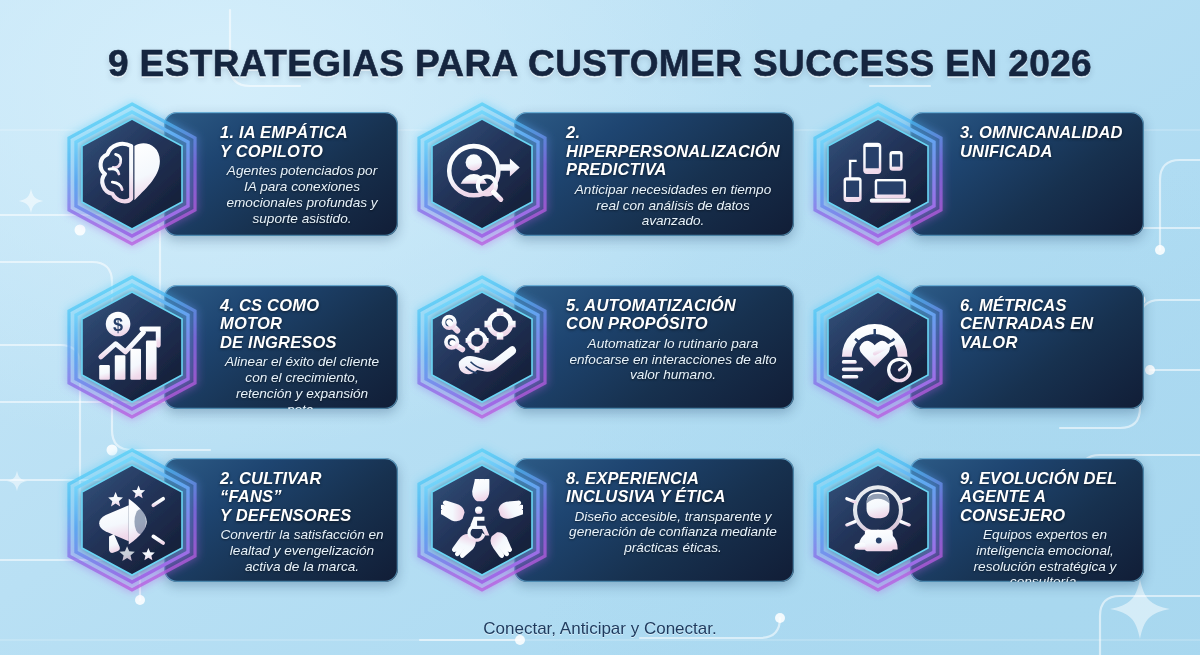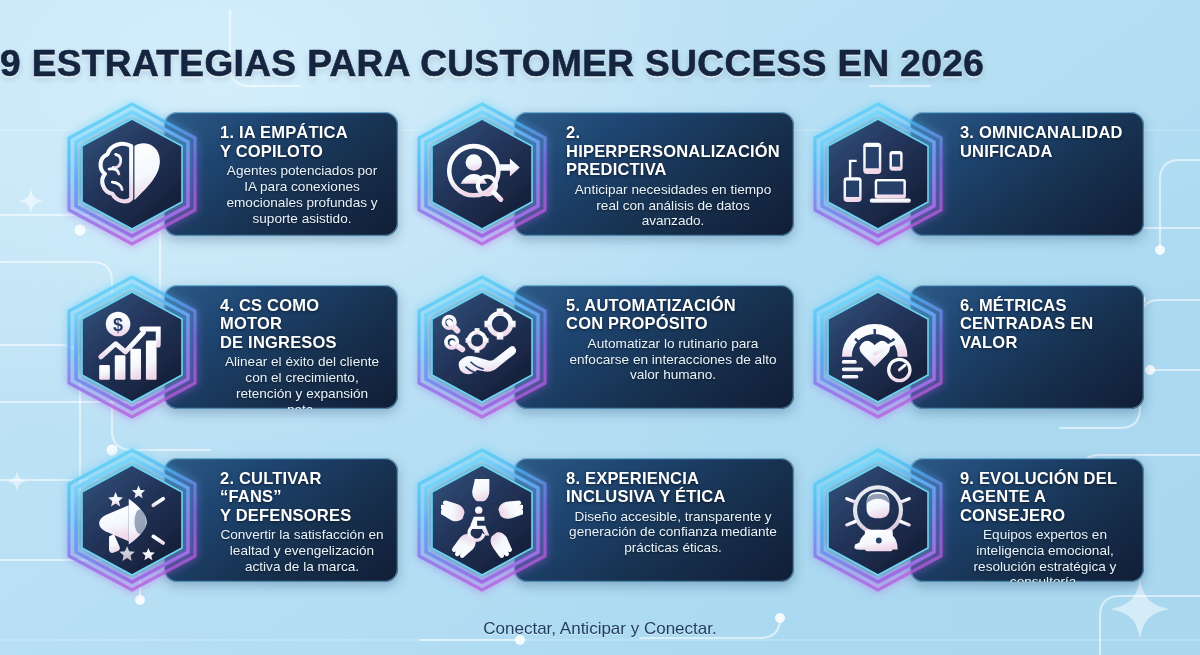--- a/index.html
+++ b/index.html
@@ -15,20 +15,21 @@
       radial-gradient(ellipse 800px 700px at 88% 92%, #a9d8ef 0%, rgba(169,216,239,0) 65%),
       linear-gradient(145deg,#c6e6f7 0%,#b9e0f4 40%,#aedbf2 72%,#a6d6f0 100%);
   }
   
   .circuit{position:absolute;inset:0;pointer-events:none;}
   .spark{position:absolute;pointer-events:none;}
 
   
   .title{
     position:absolute;left:0;right:0;top:18px;
+    text-align:center;
     font-size:37px;font-weight:bold;
     letter-spacing:0.4px;
     color:#15253f;
     font-family:"Liberation Sans", sans-serif;
     text-shadow:0 2px 0 rgba(255,255,255,.55), 0 3px 6px rgba(20,40,70,.18);
     -webkit-text-stroke:0.6px #15253f;
     white-space:nowrap;
   }
 
   
@@ -68,21 +69,21 @@
     box-shadow:
       inset 0 1px 0 rgba(170,220,255,.35),
       0 4px 12px rgba(25,60,100,.30);
     overflow:hidden;
   }
   .panel::after{
     content:"";position:absolute;inset:0;border-radius:13px;
     box-shadow:inset 0 0 0 1.3px rgba(120,205,245,.55);
     pointer-events:none;
   }
-  .panel-inner{position:relative;z-index:2;}
+  .panel-inner{position:relative;z-index:2;font-style:italic;}
   .ctitle{
     font-size:16.5px;font-weight:bold;line-height:1.12;
     color:#ffffff;letter-spacing:.2px;
     text-shadow:0 1px 3px rgba(0,0,0,.55);
     margin:2px 0 3px 0;
     white-space:pre-line;
   }
   .cdesc{
     font-size:13.6px;line-height:1.16;
     color:#e8f3fb;

